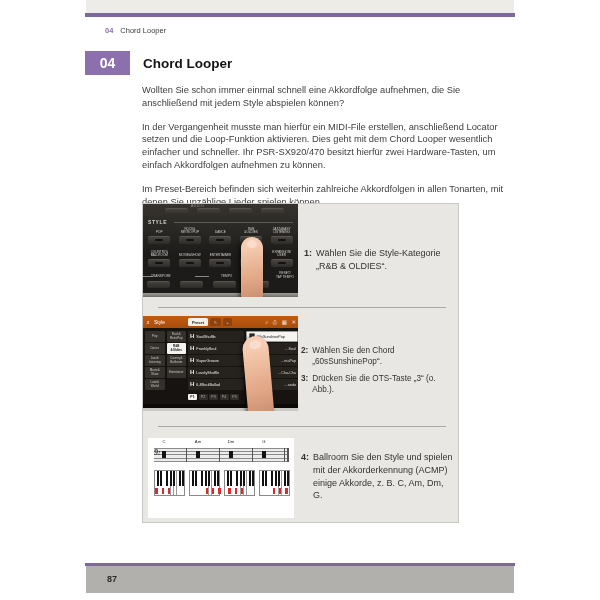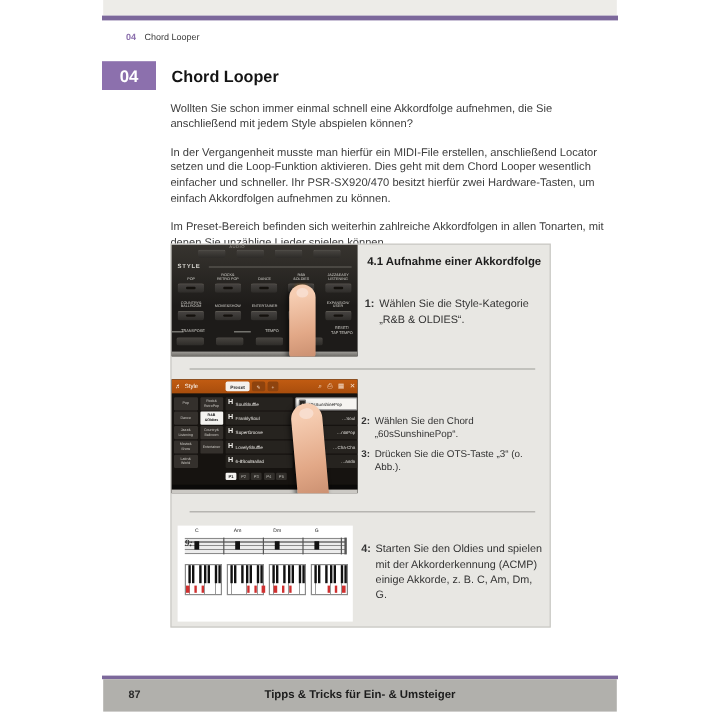--- a/index.html
+++ b/index.html
@@ -237,21 +237,20 @@
       <div class="top-btn"></div>
       <div class="top-btn"></div>
       <div class="top-btn"></div>
     </div>
     <div class="abs" id="bezel1"></div>
     <div class="abs finger" id="finger1">
         <span class="nail"></span>
       </div>
   </div>
 
-  <div class="abs" id="instr-heading">4.1 Aufnahme einer Akkordfolge</div>
   <div class="abs step" id="step-1">
     <span class="num">1:</span>
     <span class="txt">Wählen Sie die Style-Kategorie „R&amp;B &amp; OLDIES“.</span>
   </div>
   <div class="abs sep" id="sep1"></div>
 
   <div class="abs" id="photo2">
     <div class="abs" id="scr-header">
       <span class="abs" id="scr-app-icon">♬</span>
       <span class="abs" id="scr-title">Style</span>
@@ -418,21 +417,20 @@
         <span class="bk" style="left: 23.8px;"></span>
         <span class="bk" style="left: 26.9px;"></span>
         <span class="rk" style="left: 12.75px;"></span>
         <span class="rk" style="left: 18.95px;"></span>
         <span class="rk" style="left: 25.15px;"></span>
       </div>
     </div>
 
   <div class="abs step" id="step-4">
     <span class="num">4:</span>
-    <span class="txt">Starten Sie den Oldies und spielen mit der Akkorderkennung (ACMP) einige Akkorde, z. B. C, Am, Dm, G.</span>
+    <span class="txt">Ballroom Sie den Style und spielen mit der Akkorderkennung (ACMP) einige Akkorde, z. B. C, Am, Dm, G.</span>
   </div>
 </div>
 
 <div class="abs" id="footer-rule"></div>
 <div class="abs" id="footer-bar">
   <span class="abs" id="page-num">87</span>
-  <span class="abs" id="footer-title">Tipps &amp; Tricks für Ein- &amp; Umsteiger</span>
 </div>
 
 </body></html>

